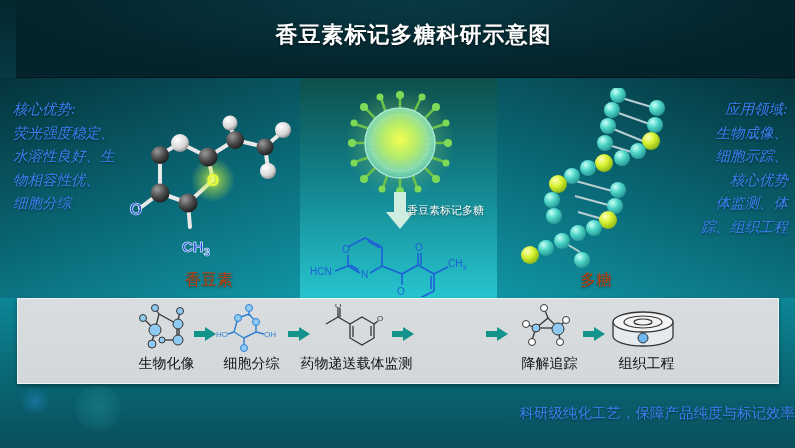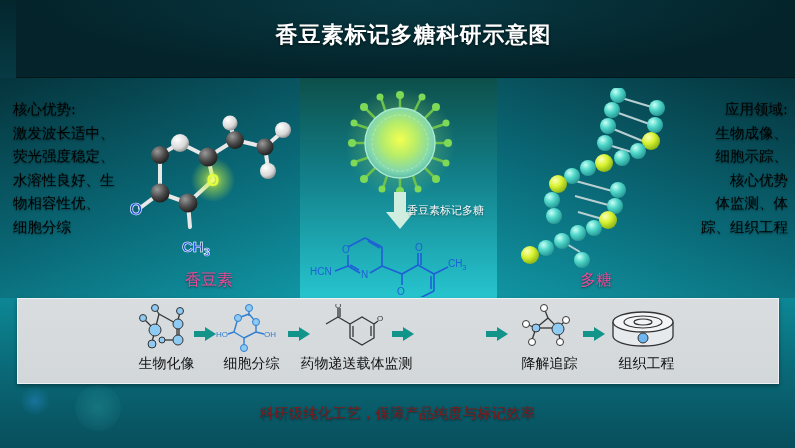--- a/index.html
+++ b/index.html
@@ -19,65 +19,65 @@
   .title {
     position: absolute; left: 0; right: 0; top: 20px; text-align: center;
     font-size: 22px; font-weight: bold; color: #ffffff; letter-spacing: 1px;
     text-shadow: 0 1px 3px rgba(0,0,0,.6);
   }
   .mid { position: absolute; top: 78px; height: 220px; }
   .mid-left { left: 0; width: 300px; background: linear-gradient(160deg, #05343c 0%, #0a6876 55%, #1195a3 100%); }
   .mid-center { left: 300px; width: 197px; background: linear-gradient(180deg, #0d4f4a 0%, #12808a 45%, #27c5cf 100%); }
   .mid-right { left: 497px; width: 298px; background: linear-gradient(200deg, #05343c 0%, #0a6876 55%, #1195a3 100%); }
   .side-text {
-    position: absolute; font-size: 14.5px; line-height: 23.5px; color: #000000;
+    position: absolute; font-size: 14.5px; line-height: 23.5px; color: #3b82f6;
     text-shadow: 0 1px 2px rgba(0,0,0,.5);
+    font-style: italic;
   }
   .left-text { left: 13px; top: 98px; width: 135px; }
   .right-text { left: 676px; top: 98px; width: 112px; text-align: right; }
   .caption {
-    position: absolute; font-size: 16px; color: #ec4899; text-shadow: 0 1px 2px rgba(0,0,0,.5);
+    position: absolute; font-size: 16px; color: #c2410c; text-shadow: 0 1px 2px rgba(0,0,0,.5);
   }
   .arrow-label { position: absolute; left: 407px; top: 203px; font-size: 11px; color: #fff; text-shadow: 0 1px 2px rgba(0,0,0,.5); }
   .process {
     position: absolute; left: 17px; top: 298px; width: 762px; height: 86px;
     background: linear-gradient(180deg, #d9dde0 0%, #d2d7da 100%);
     border: 1px solid #eef2f4; box-shadow: 0 2px 4px rgba(0,0,0,.35);
   }
   .step { position: absolute; top: 0; height: 86px; text-align: center; }
   .step svg { position: absolute; left: 50%; transform: translateX(-50%); top: 5px; }
   .step-label {
     position: absolute; left: 7px; right: 0; top: 56px; font-size: 14px; color: #111;
     white-space: nowrap; text-align: center;
   }
   .parrow { position: absolute; top: 28px; }
   .footer {
-    position: absolute; left: 0; right: 0; top: 404px; text-align: center;
-    font-size: 14.5px; color: #7f1d1d; text-shadow: 0 1px 2px rgba(0,0,0,.5);
+    position: absolute; left: 0; right: 0; top: 404px; text-align: right;
+    font-size: 14.5px; color: #3b82f6; text-shadow: 0 1px 2px rgba(0,0,0,.5);
   }
 </style>
 </head>
 <body>
 
 <div class="bokeh" style="left:80px;top:5px;width:40px;height:40px;background:radial-gradient(circle,rgba(30,160,170,.35),rgba(30,160,170,.05) 70%,transparent);"></div>
 <div class="bokeh" style="left:680px;top:30px;width:45px;height:45px;background:radial-gradient(circle,rgba(30,170,190,.4),rgba(30,170,190,.08) 70%,transparent);"></div>
 <div class="bokeh" style="left:650px;top:8px;width:20px;height:20px;background:radial-gradient(circle,rgba(30,170,190,.35),transparent 70%);"></div>
 <div class="bokeh" style="left:770px;top:60px;width:22px;height:22px;background:radial-gradient(circle,rgba(30,170,190,.4),transparent 70%);"></div>
 
 <div class="header">
   <div class="title">香豆素标记多糖科研示意图</div>
 </div>
 
 <div class="mid mid-left"></div>
 <div class="mid mid-center"></div>
 <div class="mid mid-right"></div>
 
 <div class="side-text left-text">
   <div>核心优势:</div>
-  <div>激发波长适中、</div>
   <div>荧光强度稳定、</div>
   <div>水溶性良好、生</div>
   <div>物相容性优、</div>
   <div>细胞分综</div>
 </div>
 
 <div class="side-text right-text">
   <div>应用领域:</div>
   <div>生物成像、</div>
   <div>细胞示踪、</div>

